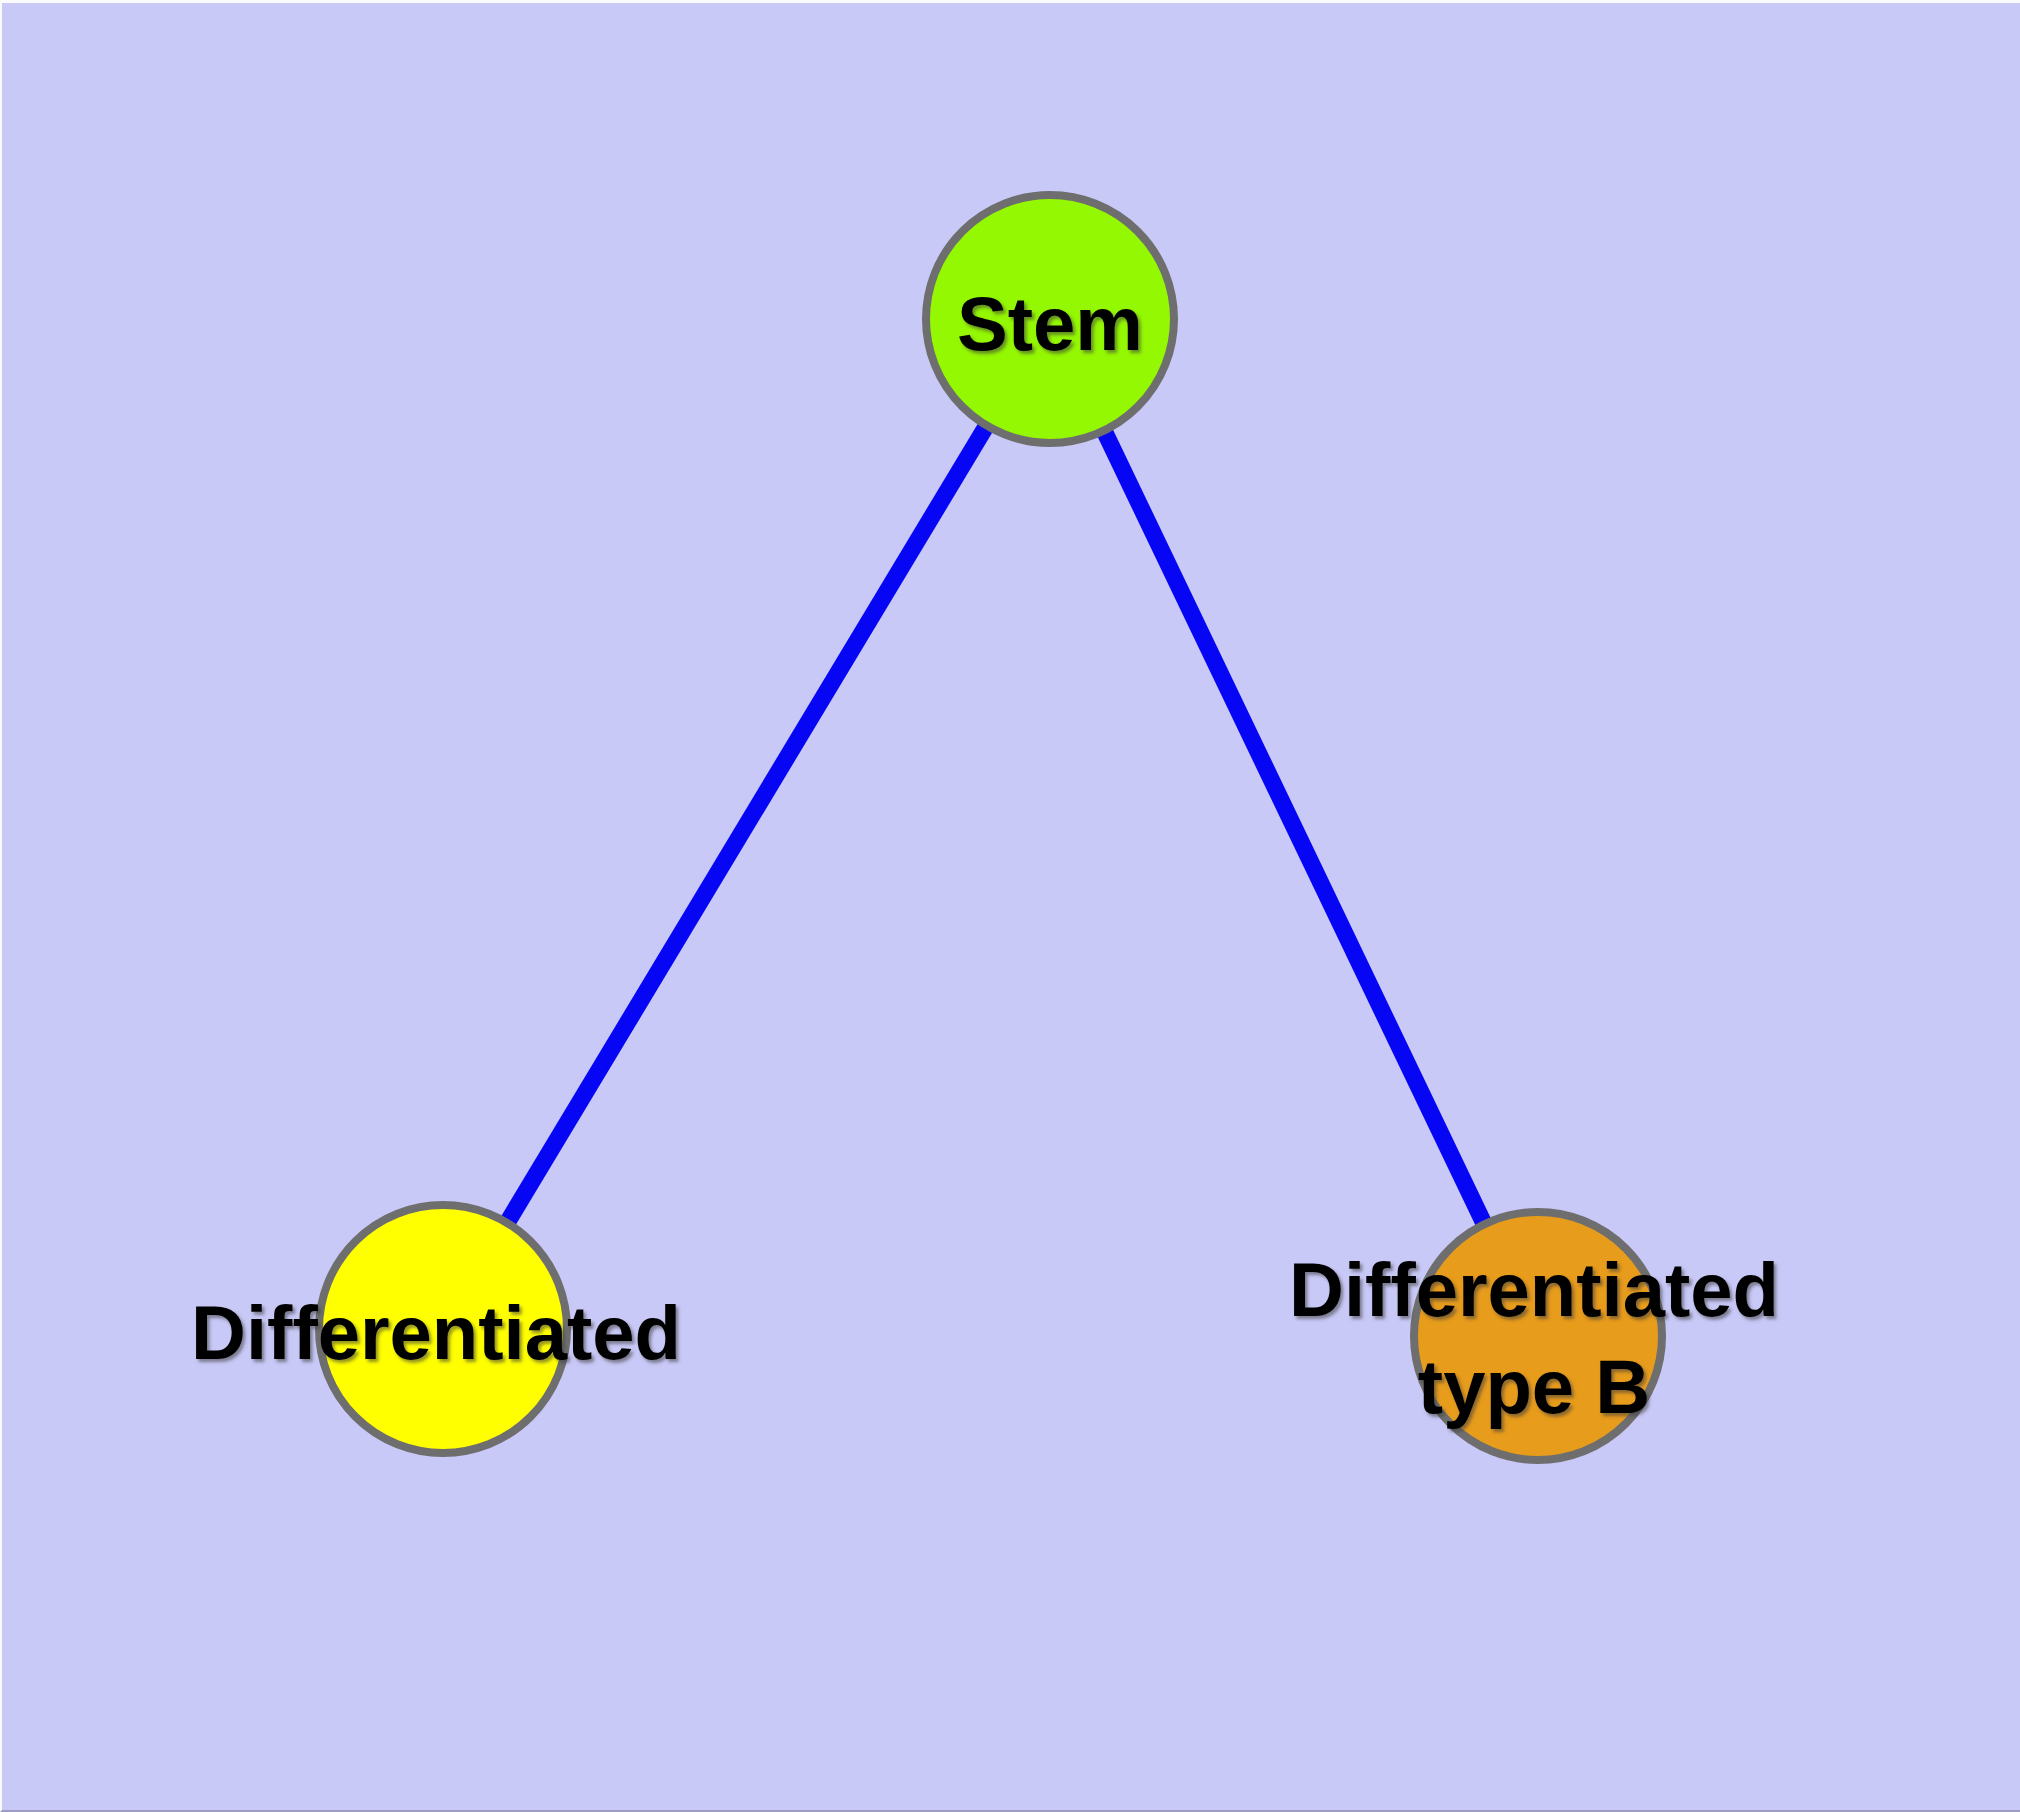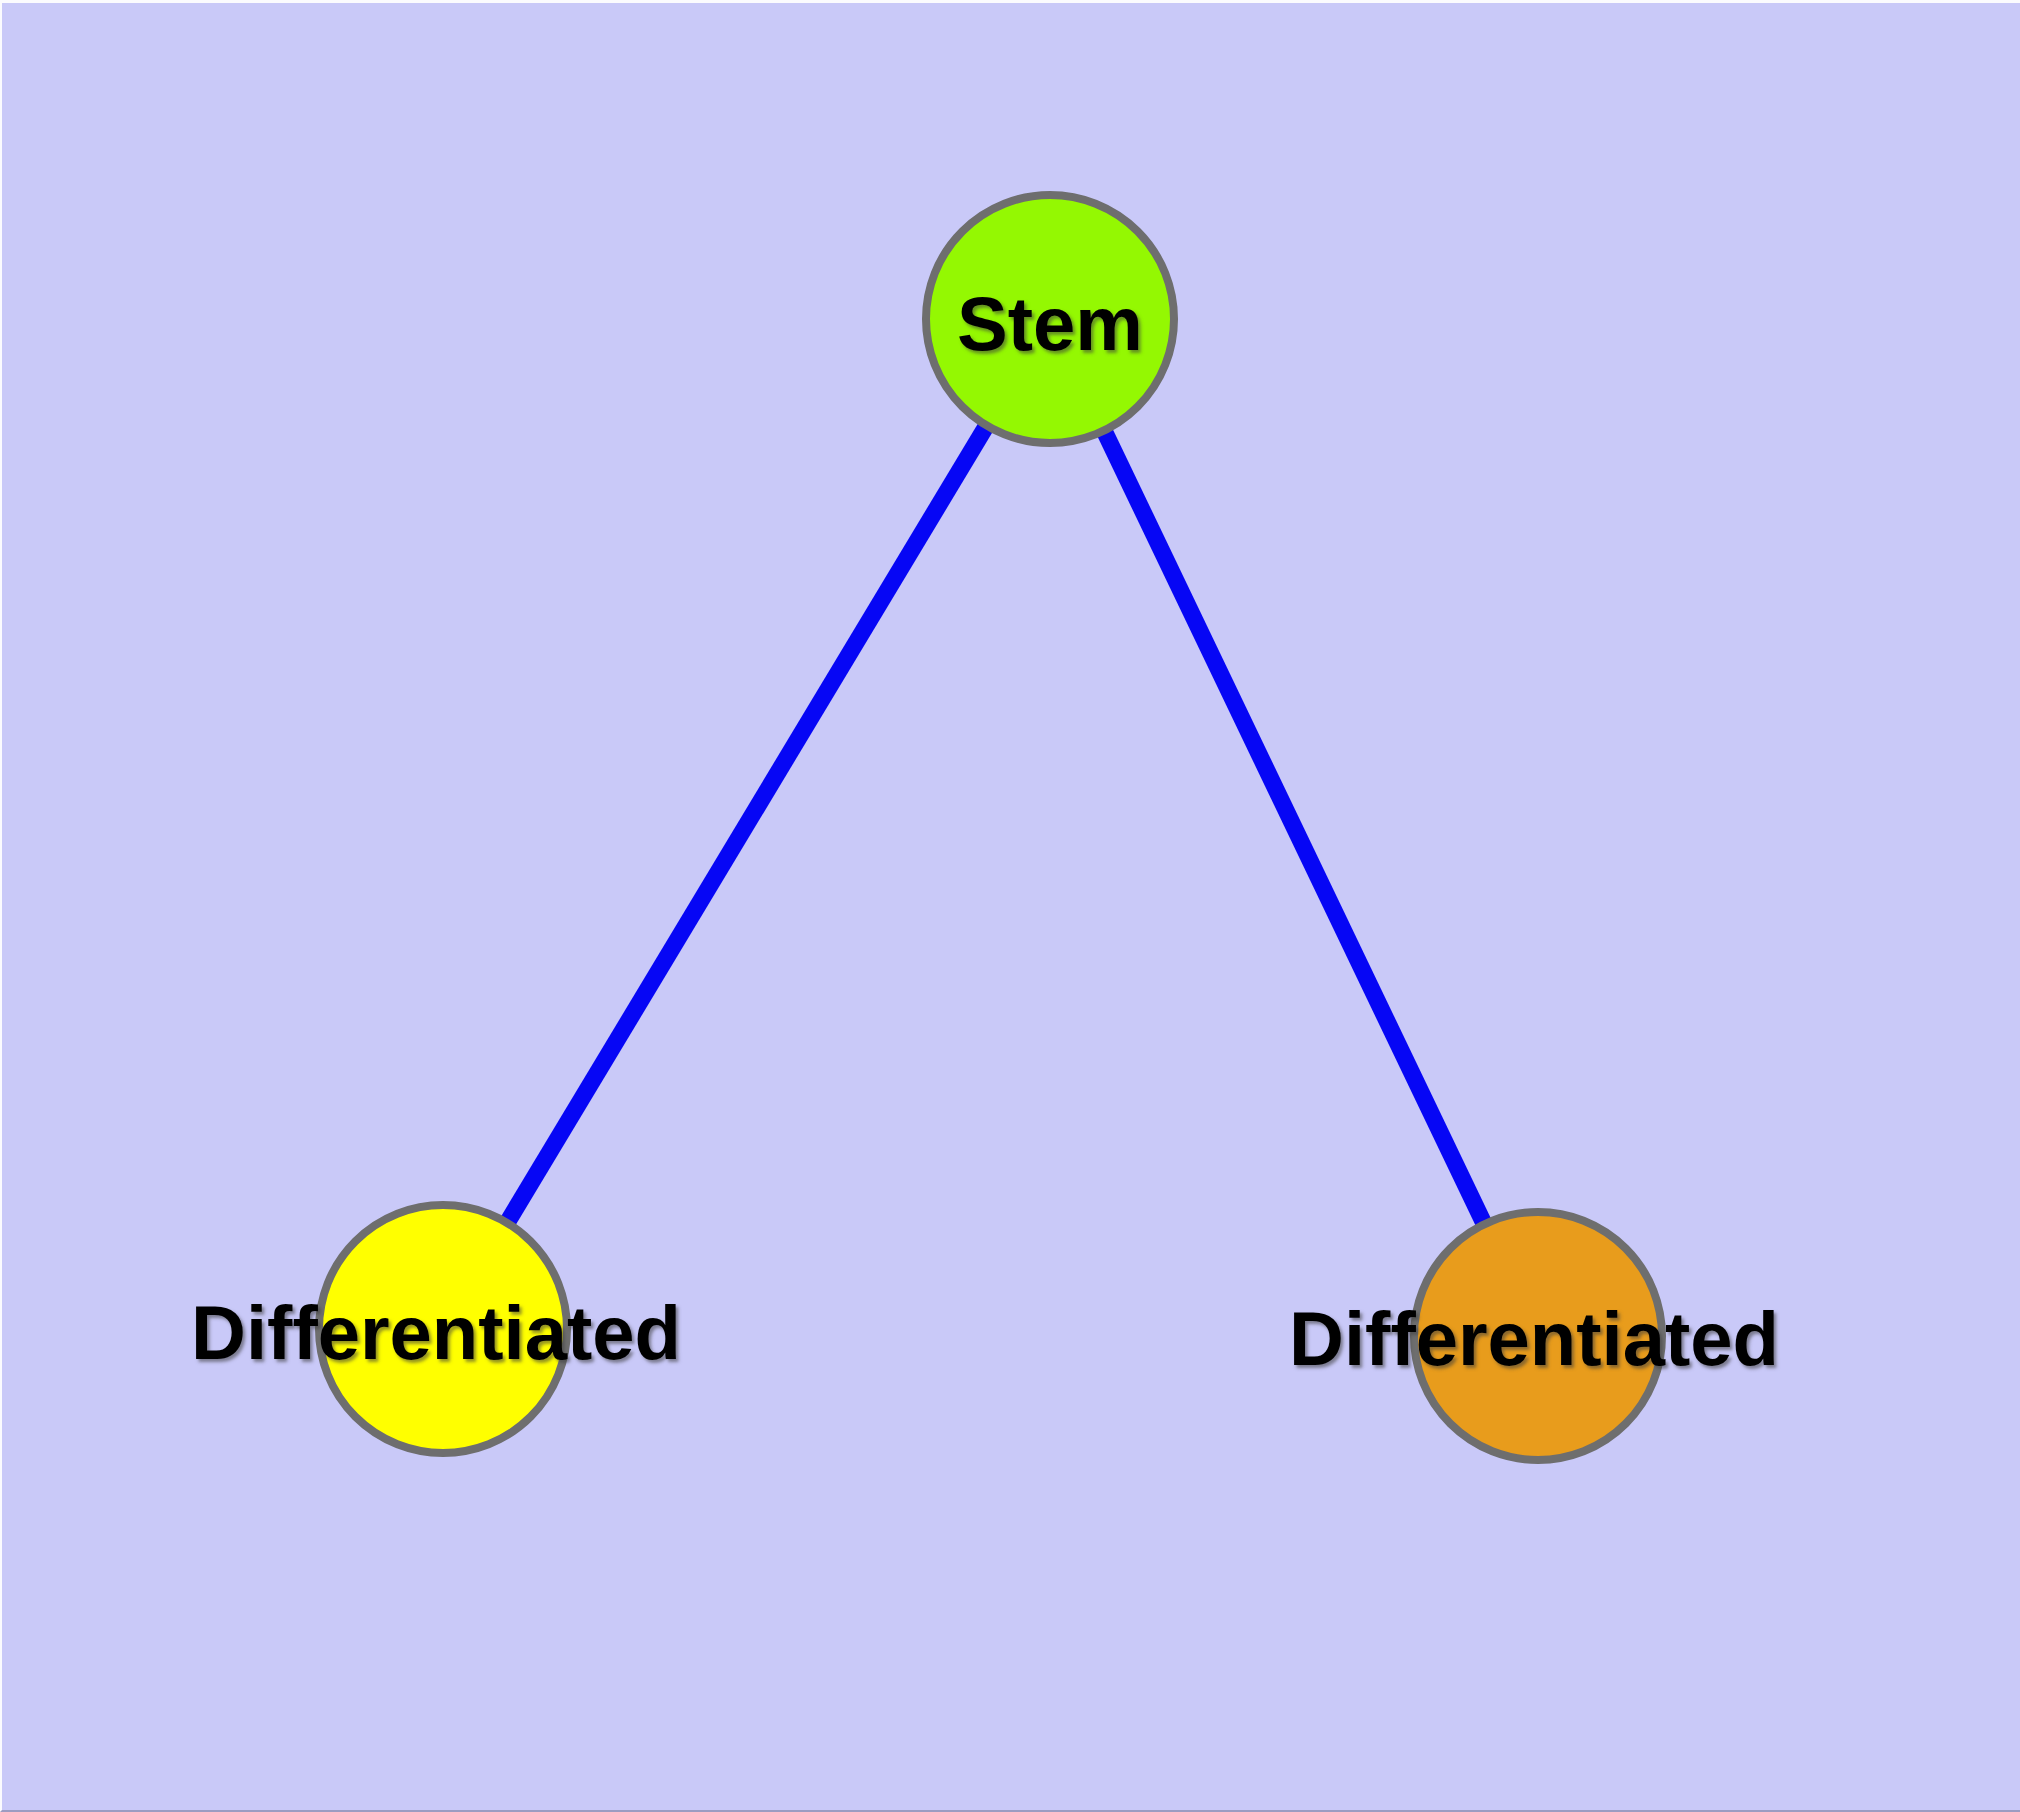--- a/index.html
+++ b/index.html
@@ -73,16 +73,17 @@
   <div class="node node-type-b" style="background-color: rgb(232, 156, 28);"></div>
 
   <div class="label label-stem">Stem</div>
 
   <div class="label label-type-a">
     <span>Differentiated</span>
   </div>
 
   <div class="label label-type-b">
     <span>Differentiated</span>
+    <span>type B</span>
   </div>
 
 </div>
 
 
 </body></html>

